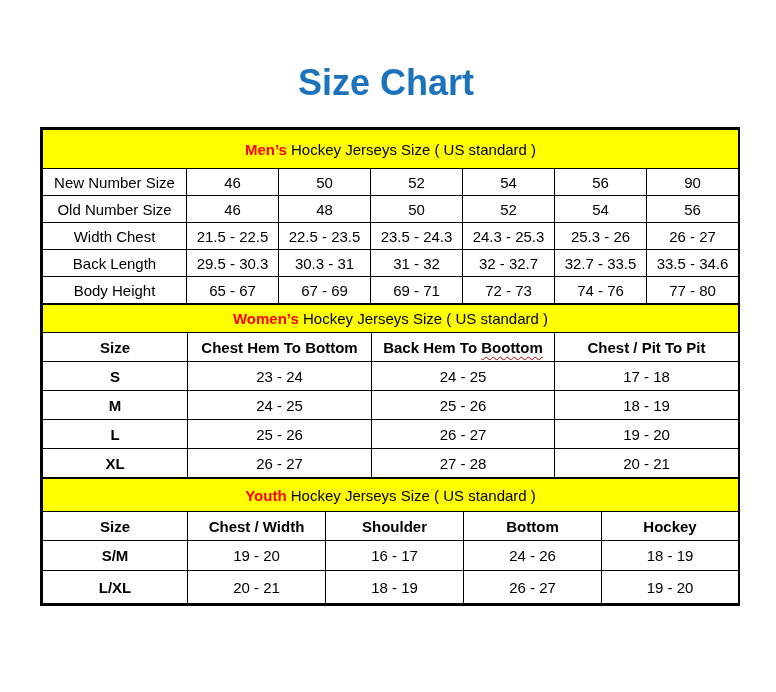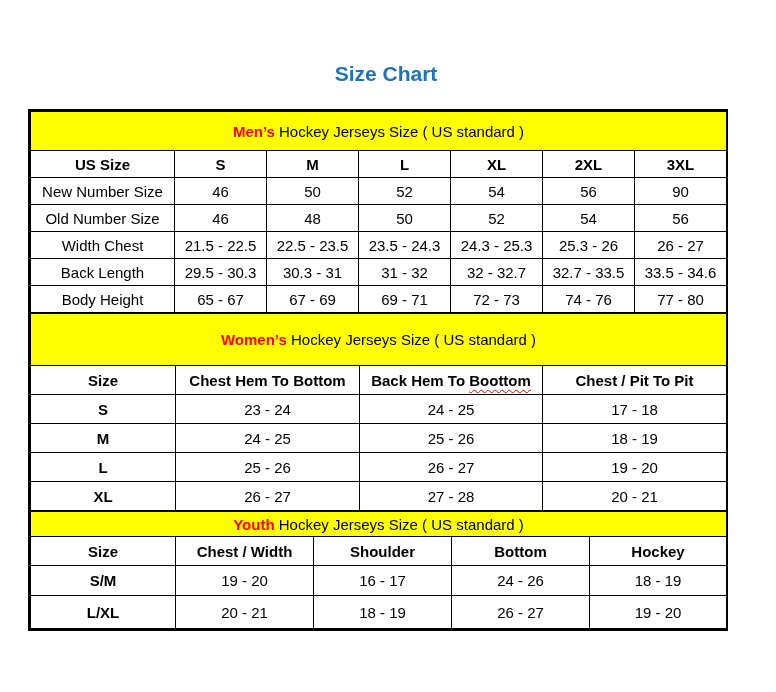--- a/index.html
+++ b/index.html
@@ -2,23 +2,23 @@
 <html style="--title-color: #1D72BC; --accent-red: #FF0000; --band-yellow: #FFFF00;"><head>
 <meta charset="utf-8">
 <style>
   html, body { margin: 0; padding: 0; }
   body {
     width: 776px; height: 692px; background: #ffffff; overflow: hidden;
     font-family: "Liberation Sans", sans-serif; color: #000;
   }
   .title {
     margin: 62px 0 0 36px; width: 700px; text-align: center;
-    font-size: 21px; font-weight: 700; color: var(--title-color, #1D72BC);
-  }
-  .table-wrap { margin: 23px 0 0 28px; width: 696px; border: 2px solid #000; }
+    font-size: 36px; font-weight: 700; color: var(--title-color, #1D72BC);
+  }
+  .table-wrap { margin: 23px 0 0 40px; width: 696px; border: 2px solid #000; }
   table.sz { width: 696px; border-collapse: collapse; table-layout: fixed; }
   .sz td, .sz th {
     border: 1px solid #000; text-align: center; vertical-align: middle;
     font-size: 15px; padding: 0 2px; overflow: hidden; white-space: nowrap;
   }
   .sz th { font-weight: 700; }
   .sz td { font-weight: 400; }
   .band-cell {
     background: var(--band-yellow, #FFFF00);
     font-weight: 700; font-size: 17px;
@@ -32,22 +32,22 @@
   }
   
   .mens   col.c-label { width: 144px; } .mens   col.c-m { width: 92px; }
   .womens col.c0 { width: 145px; } .womens col.c1 { width: 184px; }
   .womens col.c2 { width: 183px; } .womens col.c3 { width: 184px; }
   .youth  col.y0 { width: 145px; } .youth  col.y1 { width: 138px; }
   .youth  col.y2 { width: 138px; } .youth  col.y3 { width: 138px; }
   .youth  col.y4 { width: 137px; }
   
   .mens   tr { height: 27px; }  .mens   tr.band { height: 39px; }
-  .womens tr { height: 29px; }  .womens tr.band { height: 52px; }
-  .youth  tr { height: 30px; }  .youth  tr.band { height: 25px; }
+  .womens tr { height: 29px; }  .womens tr.band { height: 28px; }
+  .youth  tr { height: 30px; }  .youth  tr.band { height: 33px; }
   .youth  tr.hdr { height: 29px; } .youth tr.last { height: 33px; }
 </style>
 </head>
 <body>
 
 <div class="doc">
   <h1 class="title">Size Chart</h1>
 
   <div class="table-wrap">
 
@@ -60,29 +60,20 @@
           <col class="c-m">
           <col class="c-m">
           <col class="c-m">
       </colgroup>
       <tbody>
         <tr class="band">
           <td colspan="7" class="band-cell">
             <span class="grp">Men’s</span>
             <span>Hockey Jerseys Size ( US standard )</span>
           </td>
-        </tr>
-        <tr class="hdr">
-          <th>US Size</th>
-          <th>S</th>
-          <th>M</th>
-          <th>L</th>
-          <th>XL</th>
-          <th>2XL</th>
-          <th>3XL</th>
         </tr>
         <tr>
           <td>New Number Size</td>
           <td>46</td>
           <td>50</td>
           <td>52</td>
           <td>54</td>
           <td>56</td>
           <td>90</td>
         </tr>

